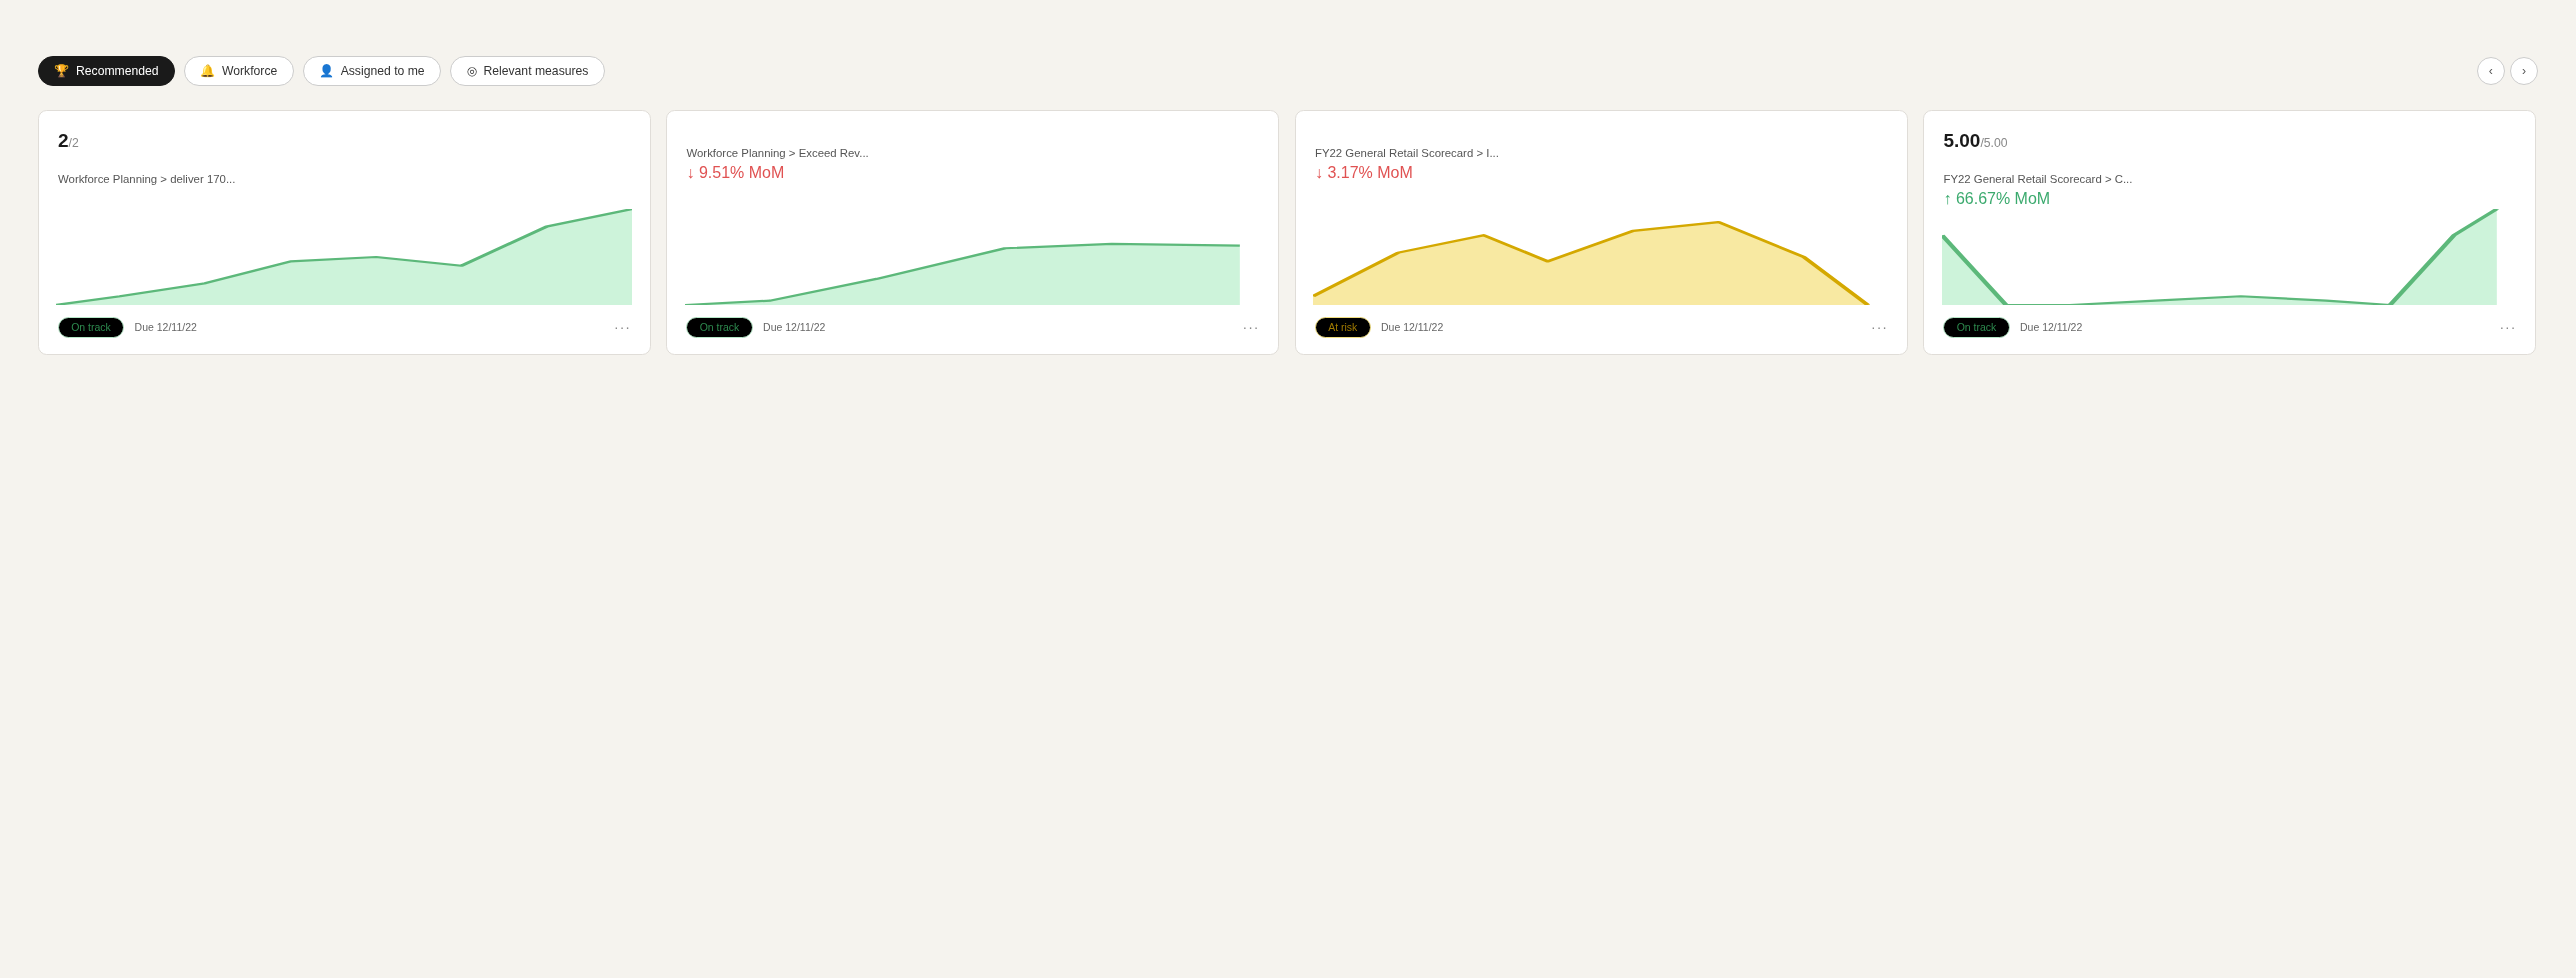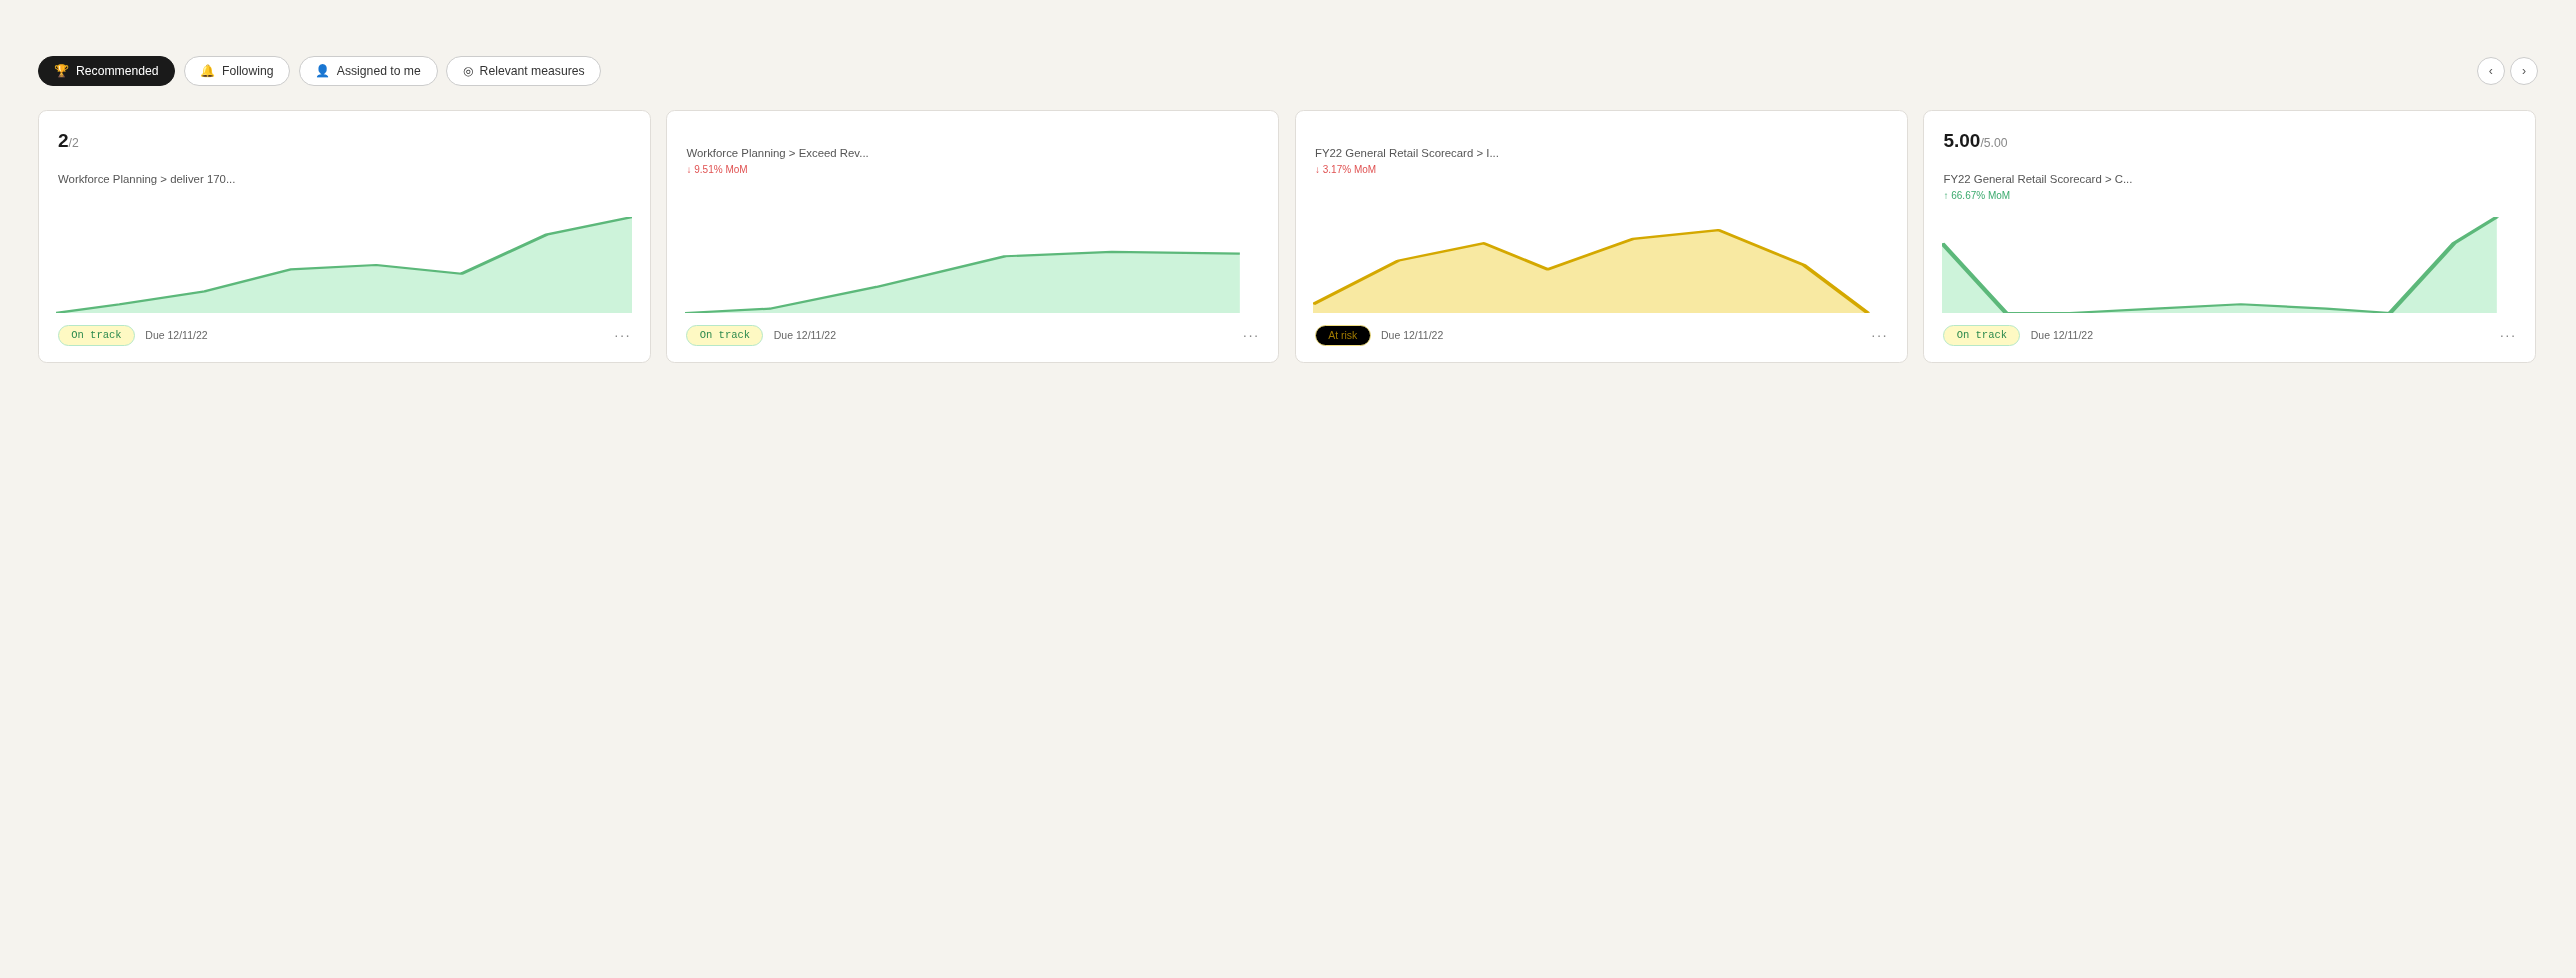--- a/index.html
+++ b/index.html
@@ -102,23 +102,23 @@
     .card-title {
       font-size: 11.4px;
       color: #555;
       margin-bottom: 5.2px;
       white-space: nowrap;
       overflow: hidden;
       text-overflow: ellipsis;
       margin-top: 17px;
     }
     .card-mom {
-      font-size: 10px;
+      font-size: 16px;
       color: #555;
-      margin-bottom: 16px;
+      margin-bottom: 1px;
       display: flex;
       align-items: center;
       gap: 2.6px;
     }
     .mom-down { color: #e05252; }
     .mom-up { color: #3baa6e; text-align: right; }
     .chart-area {
       flex: 1;
       min-height: 96px;
       display: flex;
@@ -132,24 +132,23 @@
       margin-top: 12.2px;
     }
     .status-badge {
       border-radius: 12.2px;
       padding: 3.5px 12.2px;
       font-size: 10.5px;
       font-weight: 500;
       border: 0.9px solid transparent;
     }
     .status-ontrack {
-      background: #fef9c3;
+      background: #000000;
       color: #2d8a4e;
       border-color: #b6e8c8;
-      font-family: Liberation Mono, monospace;
     }
     .status-atrisk {
       background: #000000;
       color: #a07a00;
       border-color: #f0de80;
     }
     .card-due {
       font-size: 10.5px;
       color: #666;
     }
@@ -168,21 +167,21 @@
 <p class="page-subtitle"></p>
 
 <div class="tabs-row">
 
   <button class="tab-btn active">
       <span class="tab-icon">🏆</span>
       <span>Recommended</span>
     </button>
     <button class="tab-btn">
       <span class="tab-icon">🔔</span>
-      <span>Following</span>
+      <span>Workforce</span>
     </button>
     <button class="tab-btn">
       <span class="tab-icon">👤</span>
       <span>Assigned to me</span>
     </button>
     <button class="tab-btn">
       <span class="tab-icon">◎</span>
       <span>Relevant measures</span>
     </button>
     <div class="nav-arrows">

